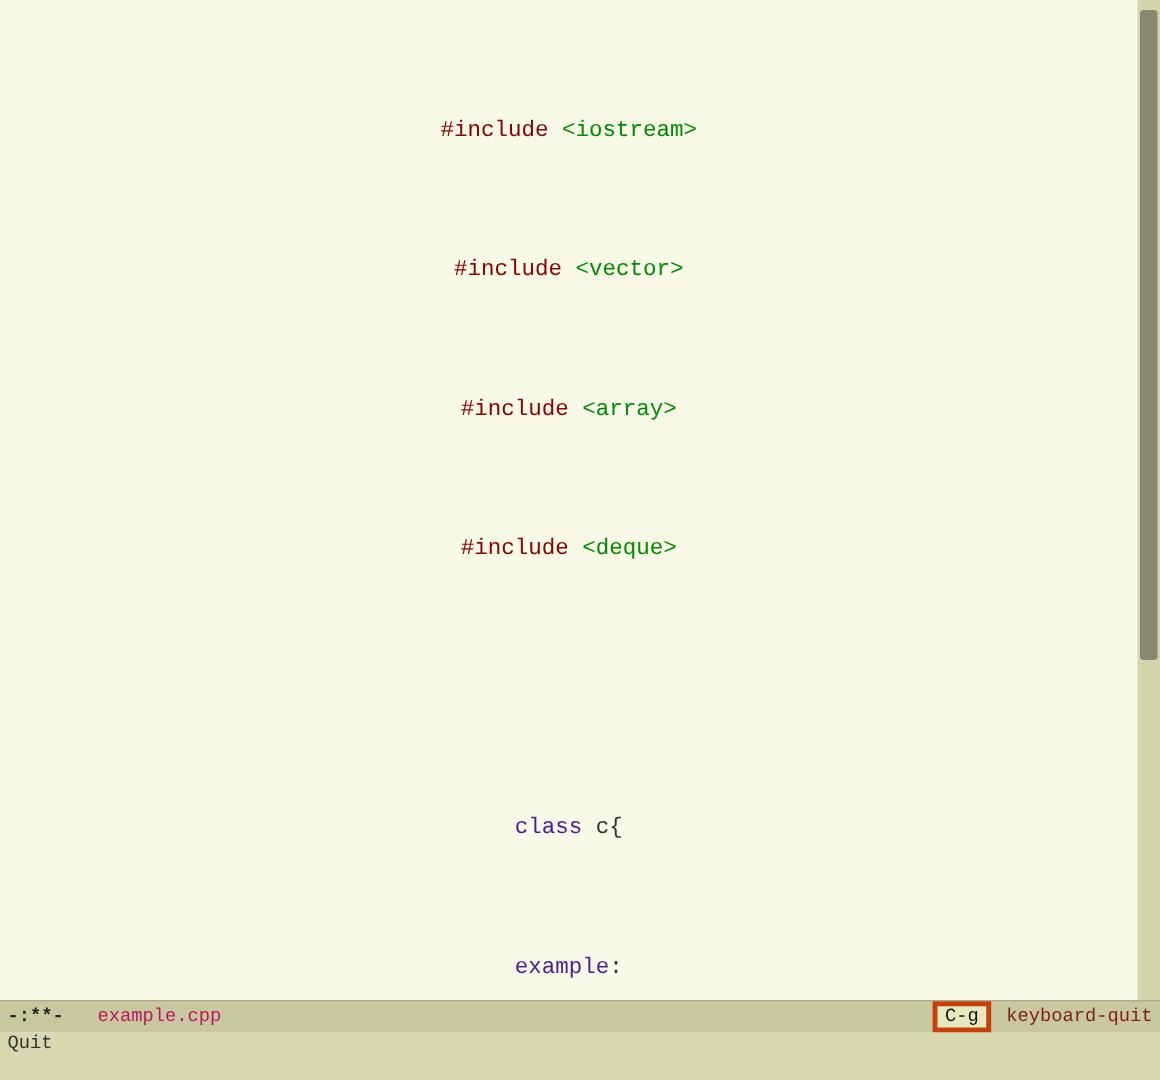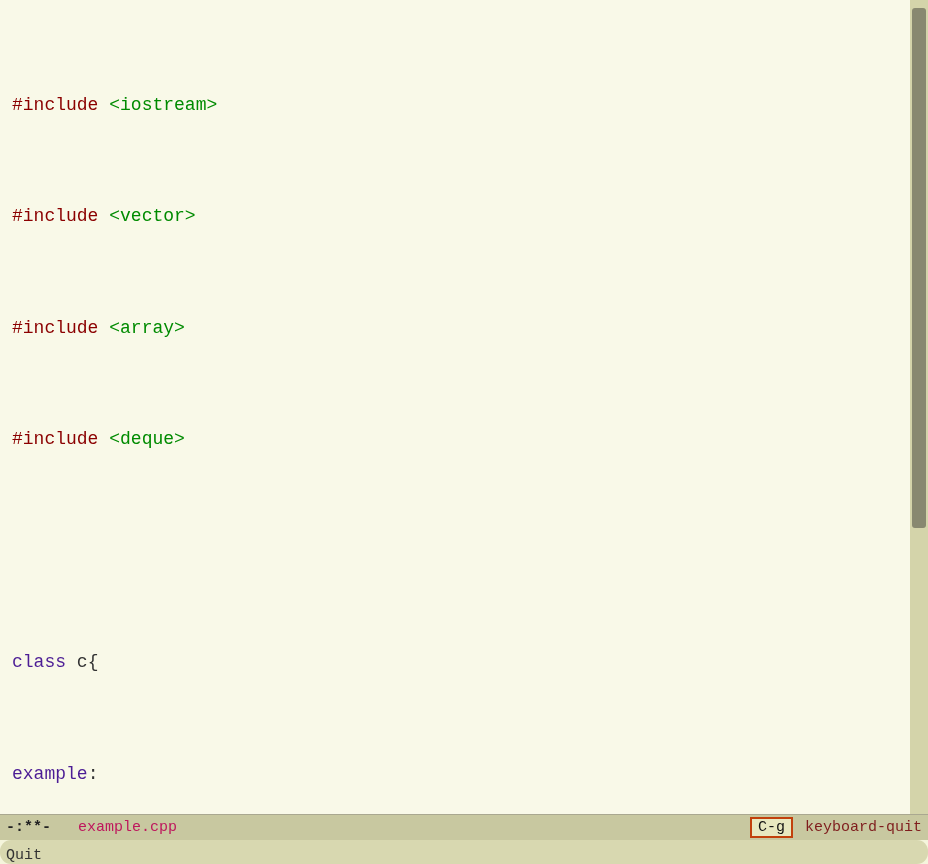--- a/index.html
+++ b/index.html
@@ -48,20 +48,21 @@
       background: #888870;
       border-radius: 3px;
       position: absolute;
       top: 8px;
       left: 2px;
     }
 
     .line {
       display: block;
       min-height: 1.55em;
+      text-align: center;
     }
 
     
     .c-hash    { color: #8b0000; }   
     .c-include { color: #8b0000; }   
     .c-header  { color: #008b00; }   
     .c-keyword { color: #4c1d95; }   
     .c-plain   { color: #333; }
 
     #status-bar {
@@ -84,36 +85,35 @@
 
     #status-filename {
       color: #be185d;
       flex: 1;
     }
 
     #status-keybind-label {
       color: #111;
       background: #e8e8c0;
       padding: 0 6px;
-      border: 2px solid #c2410c;
+      border: 4px solid #c2410c;
     }
 
     #status-keybind-name {
       color: #7f1d1d;
     }
 
     #minibuffer {
-      height: 24px;
+      height: 38px;
       background: #d8d8b0;
       display: flex;
-      align-items: flex-end;
+      align-items: flex-start;
       padding: 0 6px;
       font-size: 15px;
       color: #333;
-      border-radius: 11px;
     }
   </style>
 </head>
 <body>
 
 <div id="editor-area">
   <div id="code-content">
     
     <span class="line"><span class="c-hash">#</span><span class="c-include">include</span> <span class="c-header">&lt;iostream&gt;</span></span>
     

